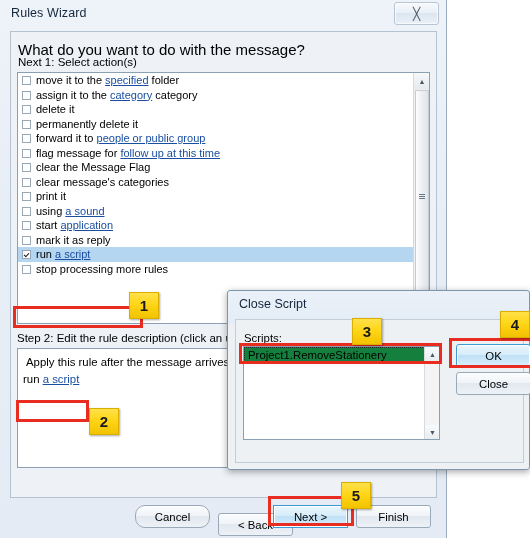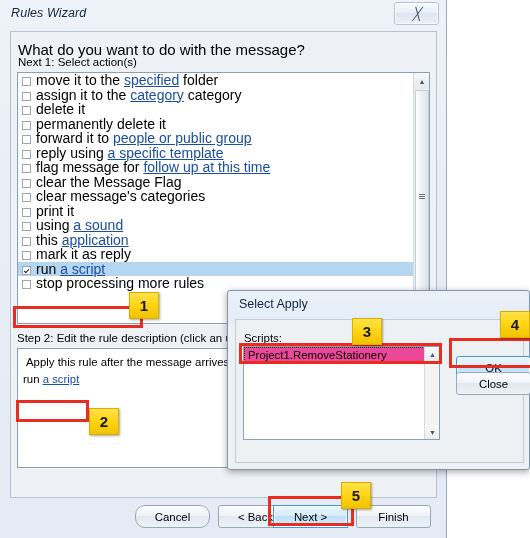--- a/index.html
+++ b/index.html
@@ -11,21 +11,21 @@
   .root{position:relative;width:530px;height:538px;}
 
   
   .wizard{
     position:absolute;left:0;top:0;width:447px;height:538px;
     background:linear-gradient(to bottom,#eef3f9 0%, #e8eef6 40%, #e4ebf4 100%);
     border-right:1px solid #9aabbd;
     box-sizing:border-box;
   }
   .titlebar{
-    position:absolute;left:0;top:0;width:447px;height:30px;font-style:italic;
+    position:absolute;left:0;top:0;width:447px;height:30px;
   }
   .title-text{
     position:absolute;left:11px;top:6px;font-size:12.5px;color:#13263c;
     letter-spacing:.1px;
   }
   .close-btn{
     position:absolute;right:8px;top:2px;width:43px;height:21px;
     border:1px solid #b9c4d2;border-radius:3px;
     background:linear-gradient(to bottom,#f7fafd 0%,#e9eff7 48%,#dde5f0 50%,#e9f0f8 100%);
     box-shadow:inset 0 0 0 1px rgba(255,255,255,.65);
@@ -45,21 +45,21 @@
   .step1-text{position:absolute;left:18px;top:56px;font-size:11.5px;}
 
   
   .listbox{
     position:absolute;left:17px;top:72px;width:413px;height:252px;
     background:#ffffff;border:1px solid #8ca0b3;box-sizing:border-box;
     overflow:hidden;
   }
   .row{
     position:relative;height:14.5px;line-height:14.5px;padding-left:4px;
-    white-space:nowrap;font-size:14px;
+    white-space:nowrap;font-size:11px;
   }
   .row.sel{background:#b5d6f0;}
   .cb{
     display:inline-block;width:9px;height:9px;border:1px solid #9aa7b4;
     background:#fff;vertical-align:-1px;margin-right:5px;position:relative;
     box-sizing:border-box;
   }
   .cb.checked:after{
     content:"";position:absolute;left:1px;top:2px;width:4px;height:2px;
     border-left:1.6px solid #1d1d1d;border-bottom:1.6px solid #1d1d1d;
@@ -106,21 +106,21 @@
     background:linear-gradient(to bottom,#fbfdfe 0%,#f0f3f7 48%,#e2e8ef 50%,#edf2f7 100%);
     font-size:11.4px;color:#000;display:flex;align-items:center;justify-content:center;
     box-sizing:border-box;
   }
   .btn.primary{
     border:1px solid #3c9ad4;border-radius:0;
     background:linear-gradient(to bottom,#eaf6fd 0%,#d6ecfa 48%,#bfe0f6 50%,#d9eefb 100%);
     box-shadow:inset 0 0 0 1px #ffffff;
   }
   #btn-cancel{left:135px;border-radius:10px;}
-  #btn-back{left:218px;}
+  #btn-back{left:218px;margin-top:8px;}
   #btn-next{left:273px;}
   #btn-finish{left:356px;}
 
   
   .dlg{
     position:absolute;left:227px;top:290px;width:303px;height:180px;
     background:linear-gradient(to bottom,#eaf1f9 0%,#e4ecf5 18%,#eef1f4 19%,#eef1f4 100%);
     border:1px solid #7e95ad;border-radius:3px;box-sizing:border-box;
     box-shadow:0 2px 7px rgba(0,0,0,.35);
   }
@@ -131,21 +131,21 @@
     position:absolute;left:7px;top:28px;width:289px;height:144px;
     background:#eef1f4;border:1px solid #c3cdd8;box-sizing:border-box;
   }
   .scripts-label{position:absolute;left:16px;top:41px;font-size:11.4px;}
   .scriptbox{
     position:absolute;left:15px;top:55px;width:197px;height:94px;
     background:#ffffff;border:1px solid #8ca0b3;box-sizing:border-box;
     overflow:hidden;
   }
   .script-item{
-    height:15px;line-height:15px;padding-left:3px;background:#ec4899;color:#000;
+    height:15px;line-height:15px;padding-left:3px;background:#15803d;color:#000;
     font-size:11.4px;border:1px dotted #2b2b2b;box-sizing:border-box;
     margin:0;white-space:nowrap;
   }
   .sb2{
     position:absolute;right:0;top:0;width:15px;height:92px;
     background:#f4f4f4;border-left:1px solid #d5dbe1;box-sizing:border-box;
   }
   .sb2 .a{
     position:absolute;left:0;width:15px;height:14px;
     display:flex;align-items:center;justify-content:center;font-size:7px;color:#4c5560;
@@ -158,21 +158,21 @@
     border:1px solid #9aa9b8;border-radius:3px;
     background:linear-gradient(to bottom,#fbfdfe 0%,#f0f3f7 48%,#e2e8ef 50%,#edf2f7 100%);
     font-size:11.4px;display:flex;align-items:center;justify-content:center;
     box-sizing:border-box;
   }
   .dlg-btn.primary{
     border:1px solid #3c9ad4;
     background:linear-gradient(to bottom,#eaf6fd 0%,#d6ecfa 48%,#bfe0f6 50%,#d9eefb 100%);
     box-shadow:inset 0 0 0 1px #ffffff;
   }
-  #dlg-ok{left:228px;top:65px;}
+  #dlg-ok{left:228px;top:53px;}
   #dlg-close{left:228px;top:81px;}
 
   
   .hl{
     position:absolute;border:3px solid #e82c20;box-sizing:border-box;
     pointer-events:none;
   }
   .badge{
     position:absolute;width:28px;height:25px;
     background:linear-gradient(to bottom,#ffe14a 0%,#ffd617 45%,#f2c200 100%);
@@ -202,27 +202,26 @@
     <div class="q-text">What do you want to do with the message?</div>
     <div class="step1-text">Next 1: Select action(s)</div>
 
     <div class="listbox">
       <div id="action-rows">
           <div class="row"><span class="cb"></span><span>move it to the </span><span class="lnk">specified</span><span> folder</span></div>
           <div class="row"><span class="cb"></span><span>assign it to the </span><span class="lnk">category</span><span> category</span></div>
           <div class="row"><span class="cb"></span><span>delete it</span></div>
           <div class="row"><span class="cb"></span><span>permanently delete it</span></div>
           <div class="row"><span class="cb"></span><span>forward it to </span><span class="lnk">people or public group</span></div>
-          <div class="row"><span class="cb"></span><span>reply using </span><span class="lnk">a specific template</span></div>
           <div class="row"><span class="cb"></span><span>flag message for </span><span class="lnk">follow up at this time</span></div>
           <div class="row"><span class="cb"></span><span>clear the Message Flag</span></div>
           <div class="row"><span class="cb"></span><span>clear message's categories</span></div>
           <div class="row"><span class="cb"></span><span>print it</span></div>
           <div class="row"><span class="cb"></span><span>using </span><span class="lnk">a sound</span></div>
-          <div class="row"><span class="cb"></span><span>this </span><span class="lnk">application</span></div>
+          <div class="row"><span class="cb"></span><span>start </span><span class="lnk">application</span></div>
           <div class="row"><span class="cb"></span><span>mark it as reply</span></div>
           <div class="row sel"><span class="cb checked"></span><span>run </span><span class="lnk">a script</span></div>
           <div class="row"><span class="cb"></span><span>stop processing more rules</span></div>
         </div>
       <div class="vscroll">
         <div class="vs-up">▲</div>
         <div class="vs-thumb">
           <div class="grip">
               <i></i>
               <i></i>
@@ -243,21 +242,21 @@
 
     <div class="btnrow">
       <div class="btn" id="btn-cancel">Cancel</div>
       <div class="btn" id="btn-back">&lt; Back</div>
       <div class="btn primary" id="btn-next">Next &gt;</div>
       <div class="btn" id="btn-finish">Finish</div>
     </div>
   </div>
 
   <div class="dlg">
-    <div class="dlg-title">Select Apply</div>
+    <div class="dlg-title">Close Script</div>
     <div class="dlg-inner"></div>
     <div class="scripts-label">Scripts:</div>
 
     <div class="scriptbox">
       <div id="script-rows">
           <div class="script-item">Project1.RemoveStationery</div>
         </div>
       <div class="sb2">
         <div class="a up">▲</div>
         <div class="a dn">▼</div>

